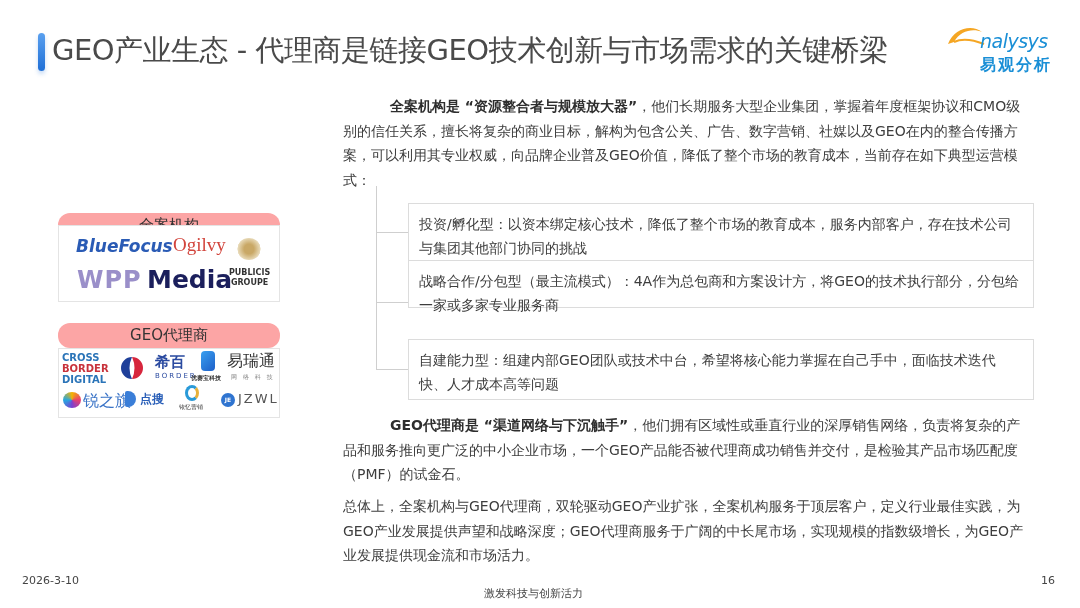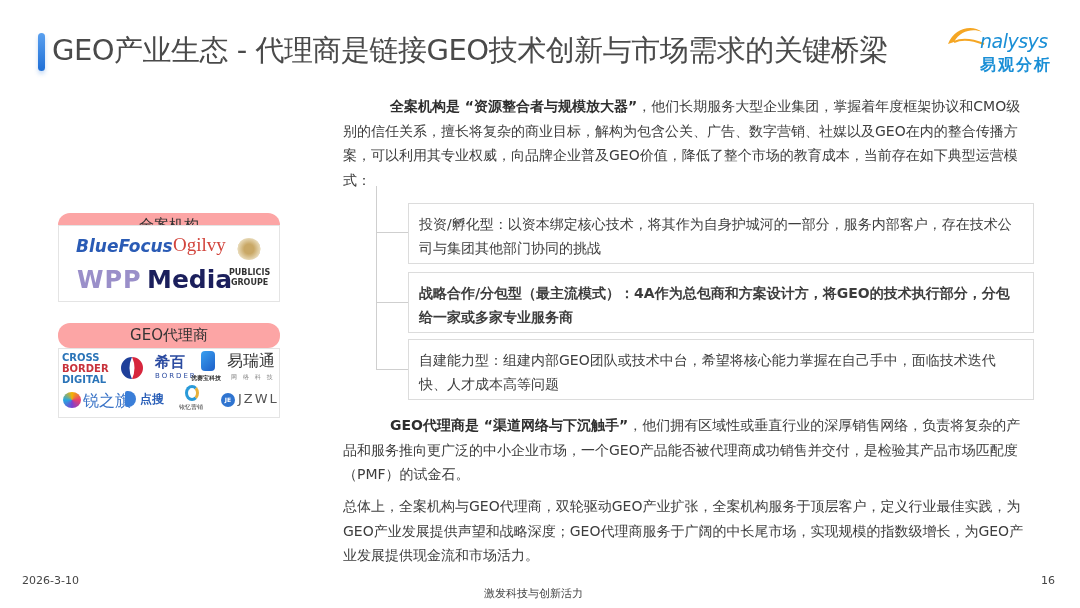--- a/index.html
+++ b/index.html
@@ -121,23 +121,23 @@
 <div class="para" style="top:94px;">
   <b>全案机构是 “资源整合者与规模放大器”</b><span>，他们长期服务大型企业集团，掌握着年度框架协议和CMO级别的信任关系，擅长将复杂的商业目标，解构为包含公关、广告、数字营销、社媒以及GEO在内的整合传播方案，可以利用其专业权威，向品牌企业普及GEO价值，降低了整个市场的教育成本，当前存在如下典型运营模式：</span>
 </div>
 
 <div class="tree-v"></div>
 <div class="tree-h" style="top:232px;"></div>
 <div class="tree-h" style="top:302px;"></div>
 <div class="tree-h" style="top:369px;"></div>
 
 <div class="mode-card" style="top:203px; height:61px;">
-  <span>投资/孵化型：以资本绑定核心技术，将其作为自身护城河的一部分，服务内部客户，存在技术公司与集团其他部门协同的挑战</span>
+  <span>投资/孵化型：以资本绑定核心技术，降低了整个市场的教育成本，服务内部客户，存在技术公司与集团其他部门协同的挑战</span>
 </div>
-<div class="mode-card" style="top:272px; height:61px;font-weight:bold;">
+<div class="mode-card" style="top:260px; height:48px;">
   <span>战略合作/分包型（最主流模式）：4A作为总包商和方案设计方，将GEO的技术执行部分，分包给一家或多家专业服务商</span>
 </div>
 <div class="mode-card" style="top:339px; height:61px;">
   <span>自建能力型：组建内部GEO团队或技术中台，希望将核心能力掌握在自己手中，面临技术迭代快、人才成本高等问题</span>
 </div>
 
 <div class="para" style="top:413px;">
   <b>GEO代理商是 “渠道网络与下沉触手”</b><span>，他们拥有区域性或垂直行业的深厚销售网络，负责将复杂的产品和服务推向更广泛的中小企业市场，一个GEO产品能否被代理商成功销售并交付，是检验其产品市场匹配度（PMF）的试金石。</span>
 </div>
 

